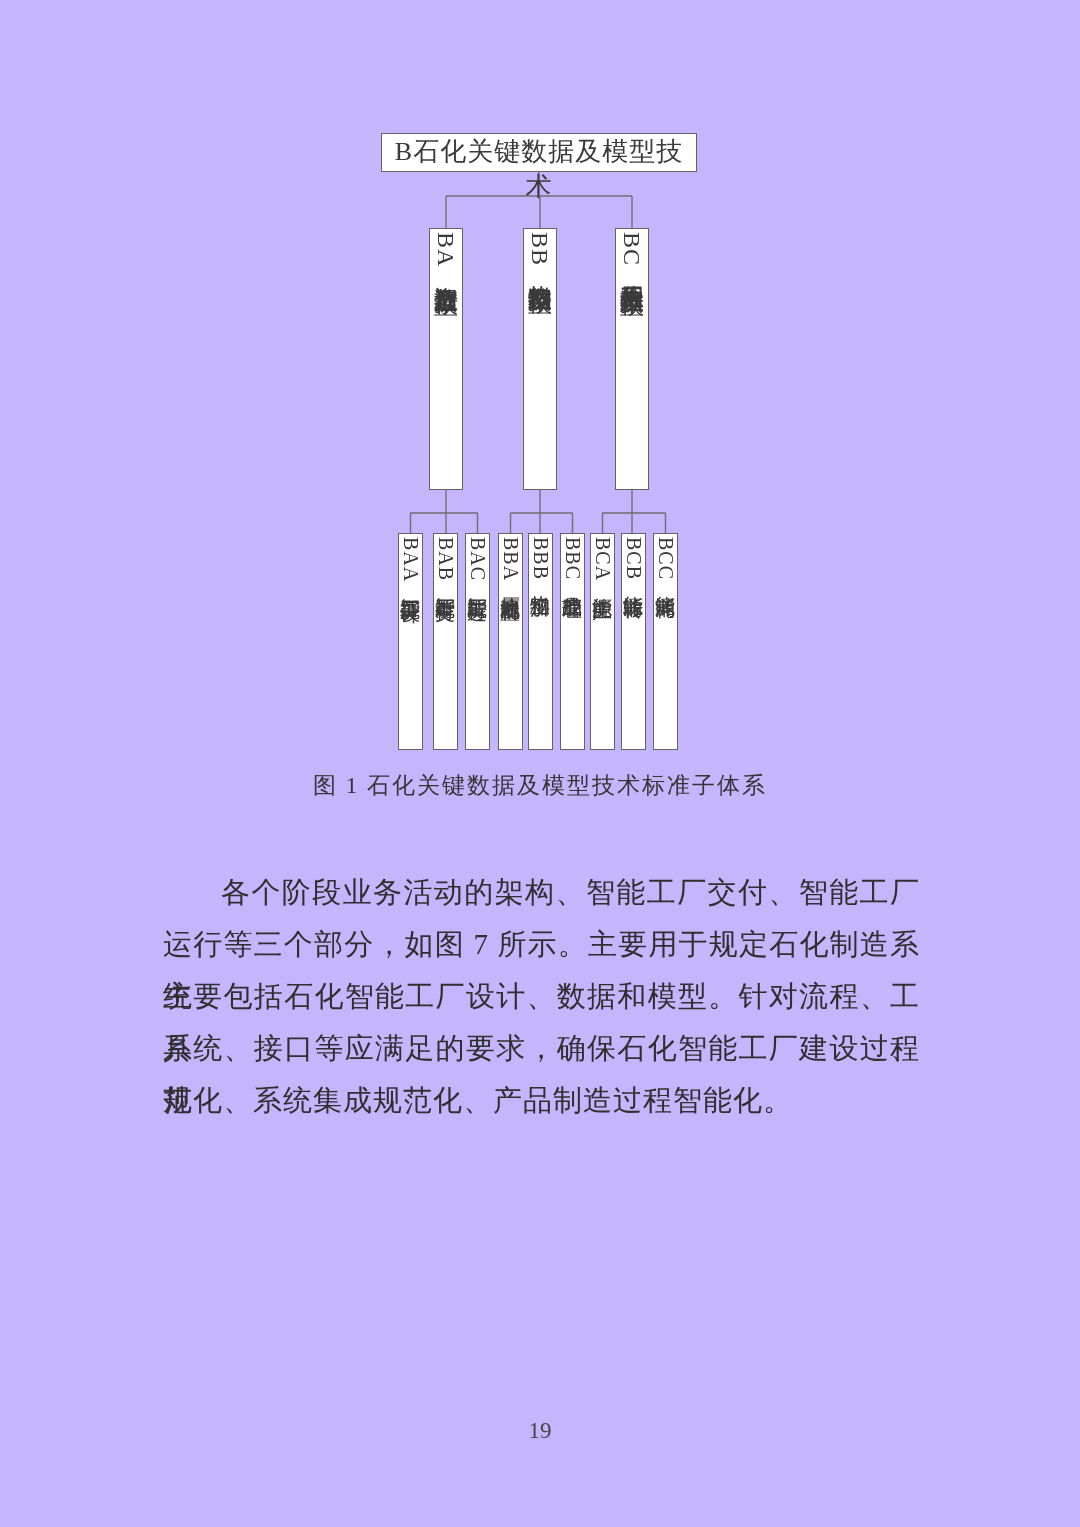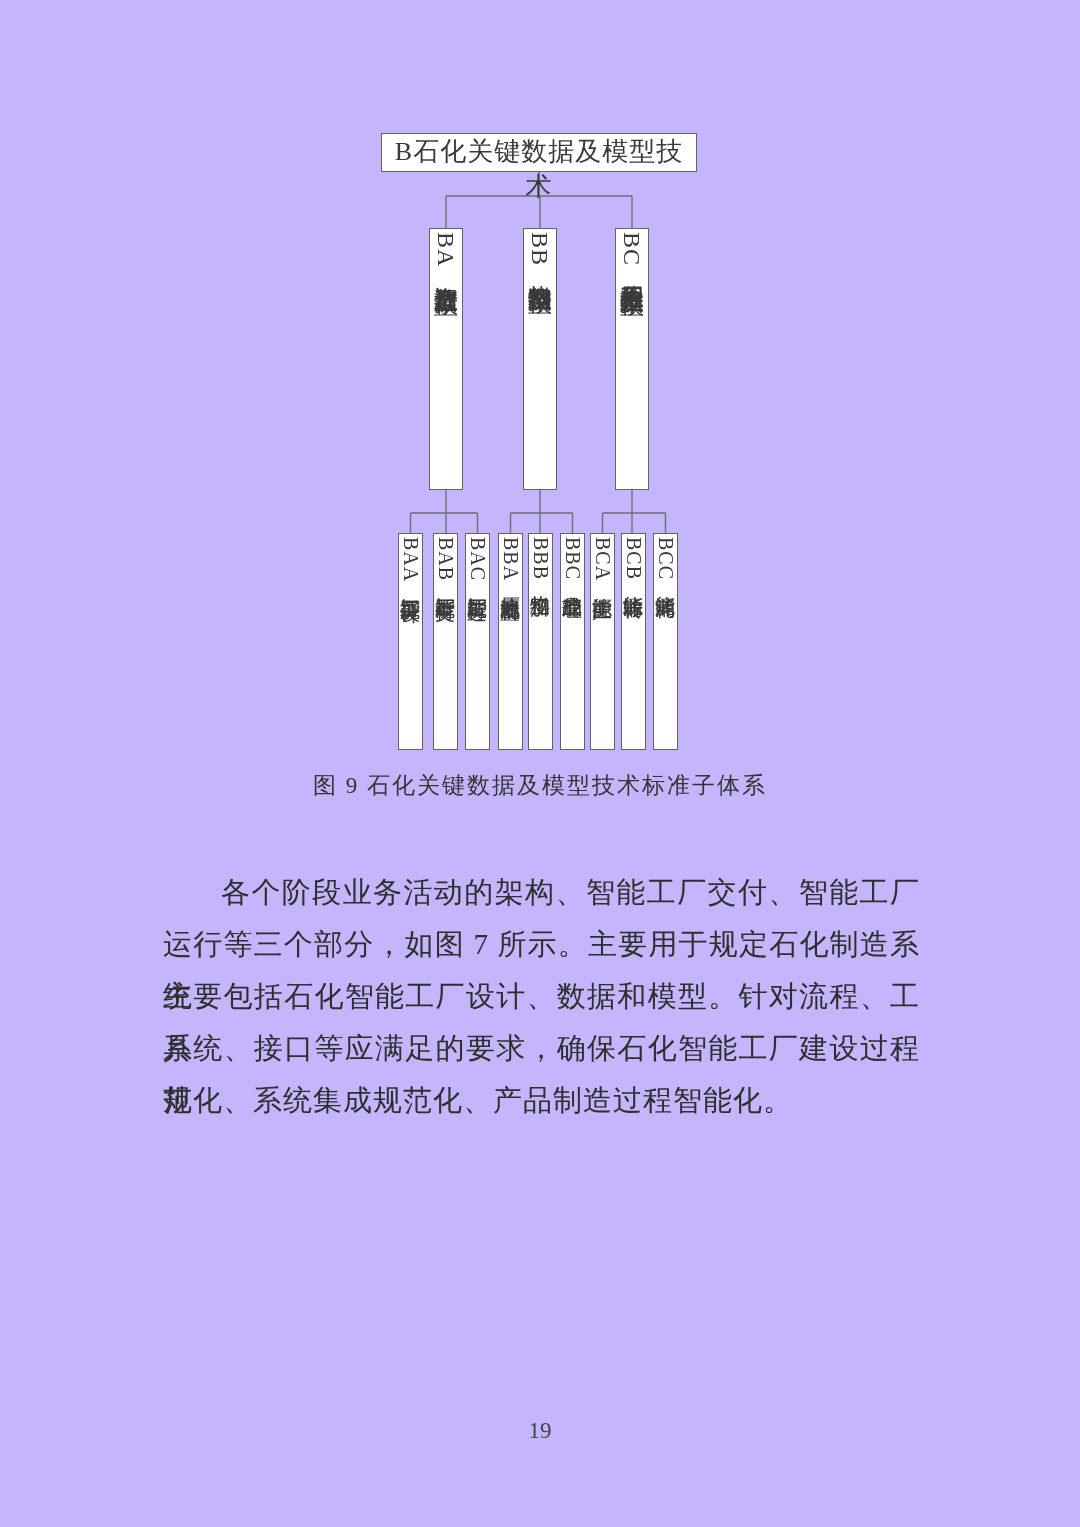--- a/index.html
+++ b/index.html
@@ -138,21 +138,21 @@
       <span>BCA能源生产</span>
     </div>
     <div class="obox vbox child c7">
       <span>BCB能源输转</span>
     </div>
     <div class="obox vbox child c8">
       <span>BCC能源消耗</span>
     </div>
   </div>
 
-  <div class="caption">图 9 石化关键数据及模型技术标准子体系</div>
+  <div class="caption">图 1 石化关键数据及模型技术标准子体系</div>
 
 
   <div class="bodytext">
     <div class="line indent">各个阶段业务活动的架构、智能工厂交付、智能工厂</div>
     <div class="line">运行等三个部分，如图 7 所示。主要用于规定石化制造系统</div>
     <div class="line">主要包括石化智能工厂设计、数据和模型。针对流程、工具、</div>
     <div class="line">系统、接口等应满足的要求，确保石化智能工厂建设过程规</div>
     <div class="line last">范化、系统集成规范化、产品制造过程智能化。</div>
   </div>
 

